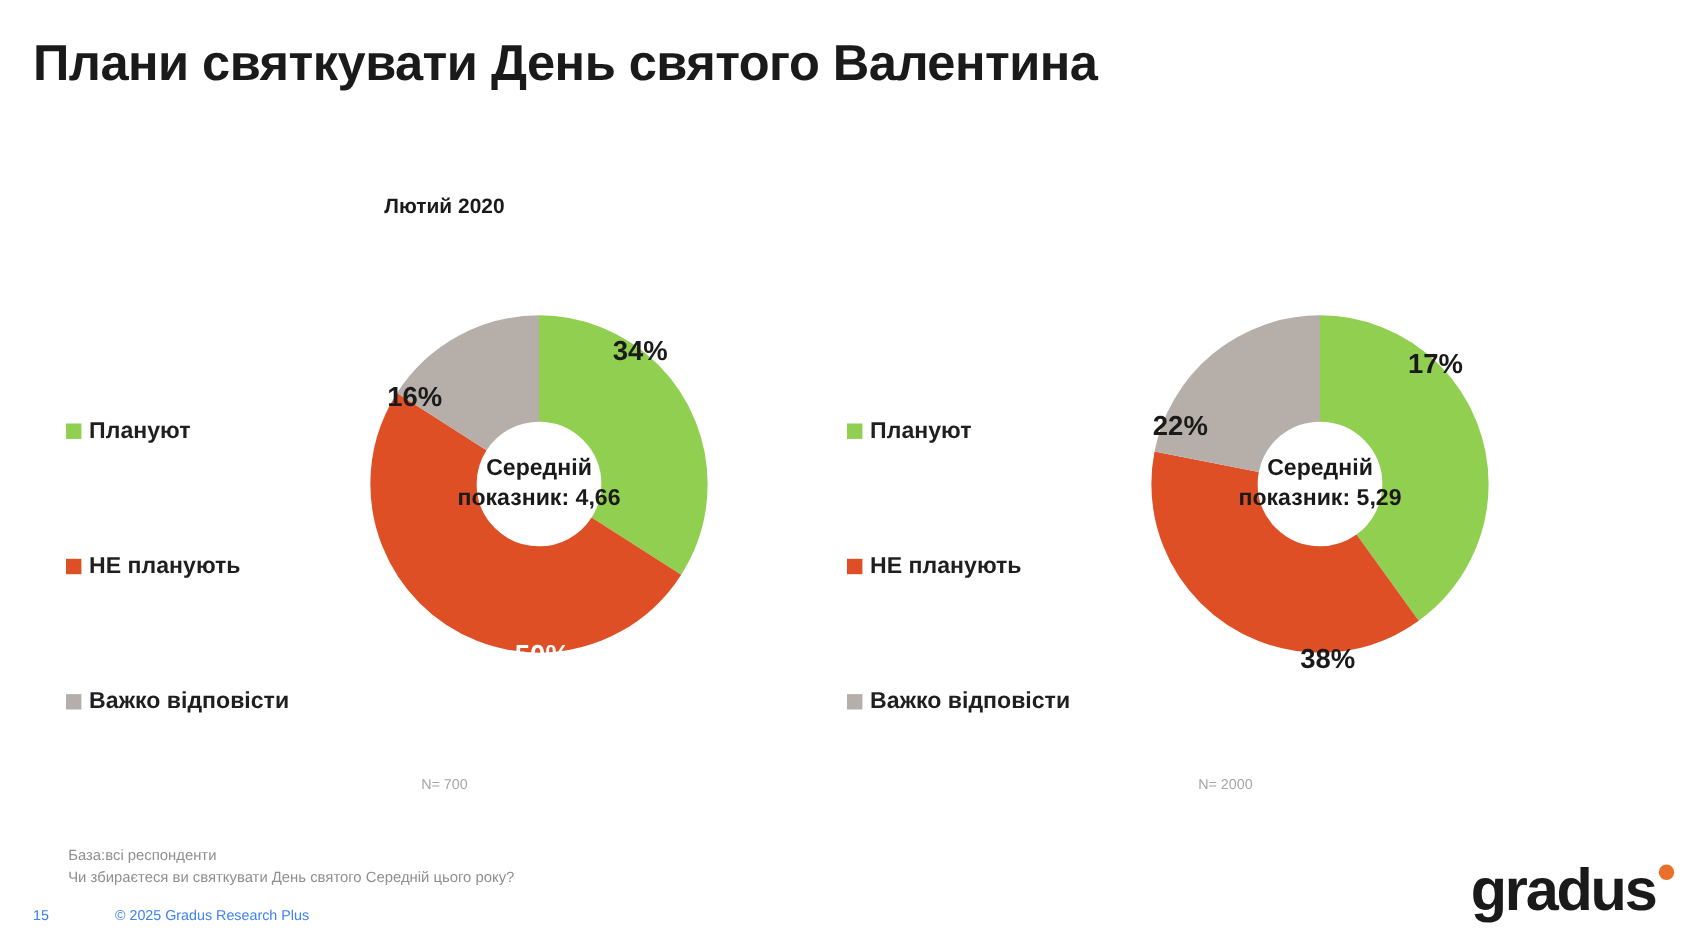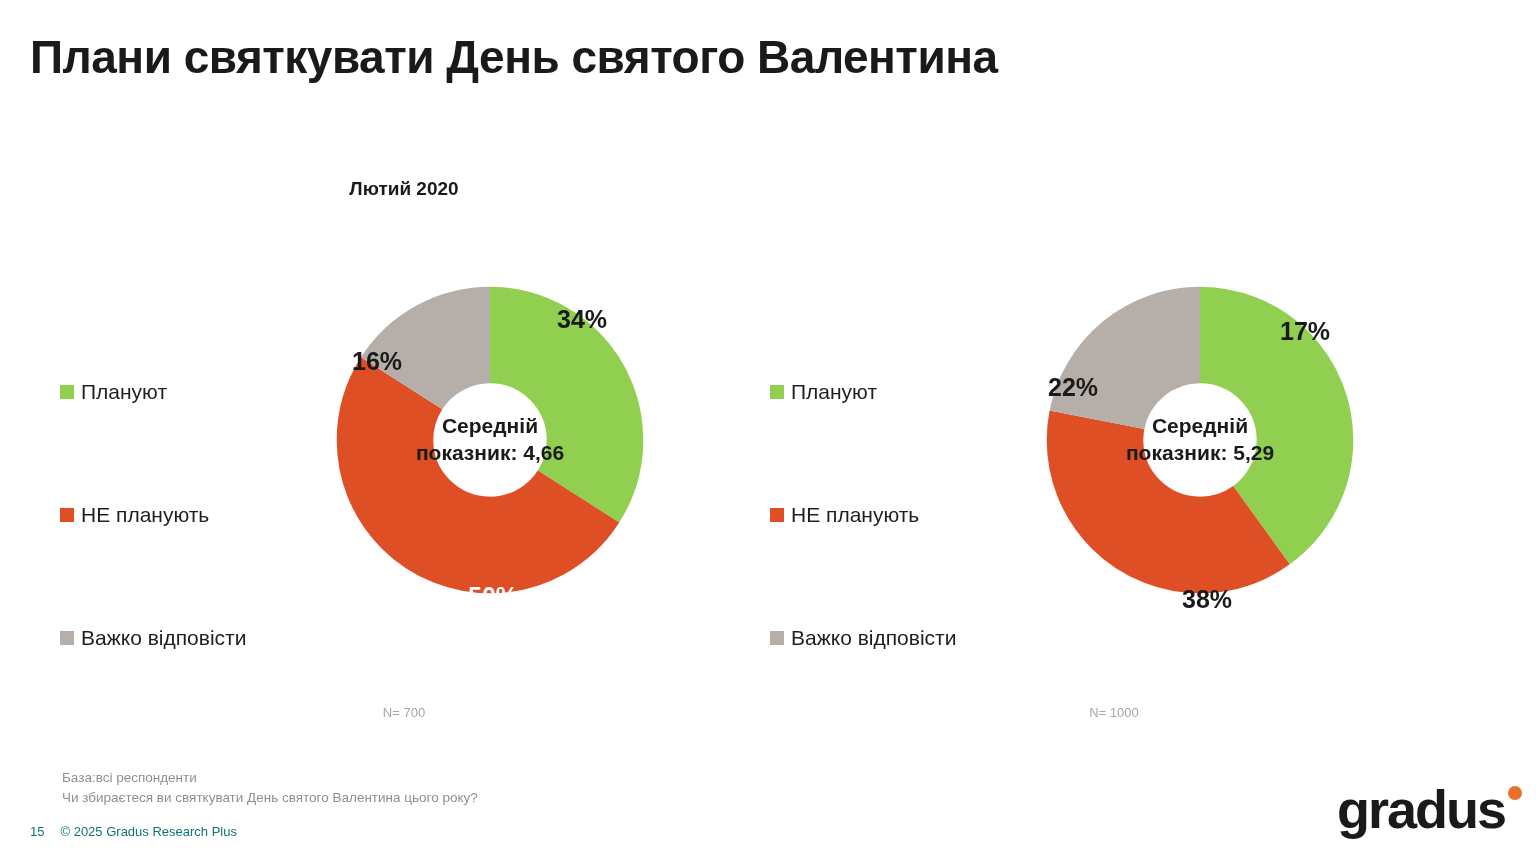--- a/index.html
+++ b/index.html
@@ -50,20 +50,21 @@
   }
   .panel.left .panel-title  { transform: translateX(24px); }
   .panel.right .panel-title { transform: translateX(24px); }
 
   
   .legend {
     position: absolute;
     left: 30px;
     top: 160px;
     width: 240px;
+    font-weight: bold;
   }
   .legend-item {
     display: flex;
     align-items: center;
     height: 123px;
   }
   .legend-swatch {
     width: 14px;
     height: 14px;
     flex: 0 0 14px;
@@ -138,23 +139,24 @@
     line-height: 1.45;
     margin-left: 32px;
   }
   .footnote-line { white-space: nowrap; }
 
   .page-meta {
     position: absolute;
     left: 30px;
     top: 824px;
     font-size: 13px;
-    color: #0f766e;
+    color: #3b82f6;
     display: flex;
     align-items: baseline;
+    gap: 44px;
   }
   .page-number { margin-right: 16px; }
   .copyright { white-space: nowrap; }
 
   
   .logo {
     position: absolute;
     right: 18px;
     top: 782px;
     display: flex;
@@ -247,26 +249,26 @@
     </svg>
     <div class="donut-center">
       <div class="donut-center-line">Середній</div>
       <div class="donut-center-line">показник: 5,29</div>
     </div>
     <div class="slice-label" style="left:290px; top:87px; color:#1a1a1a;">17%</div>
     <div class="slice-label" style="left:192px; top:355px; color:#1a1a1a;">38%</div>
     <div class="slice-label" style="left:58px; top:143px; color:#1a1a1a;">22%</div>
   </div>
 
-  <div class="n-label">N= 1000</div>
+  <div class="n-label">N= 2000</div>
 </div>
 
 <div class="footnotes">
   <div class="footnote-line">База:всі респонденти</div>
-  <div class="footnote-line">Чи збираєтеся ви святкувати День святого Валентина цього року?</div>
+  <div class="footnote-line">Чи збираєтеся ви святкувати День святого Середній цього року?</div>
 </div>
 
 <div class="page-meta">
   <span class="page-number">15</span>
   <span class="copyright">© 2025 Gradus Research Plus</span>
 </div>
 
 <div class="logo">
   <span class="logo-text">gradus</span>
   <span class="logo-dot"></span>

